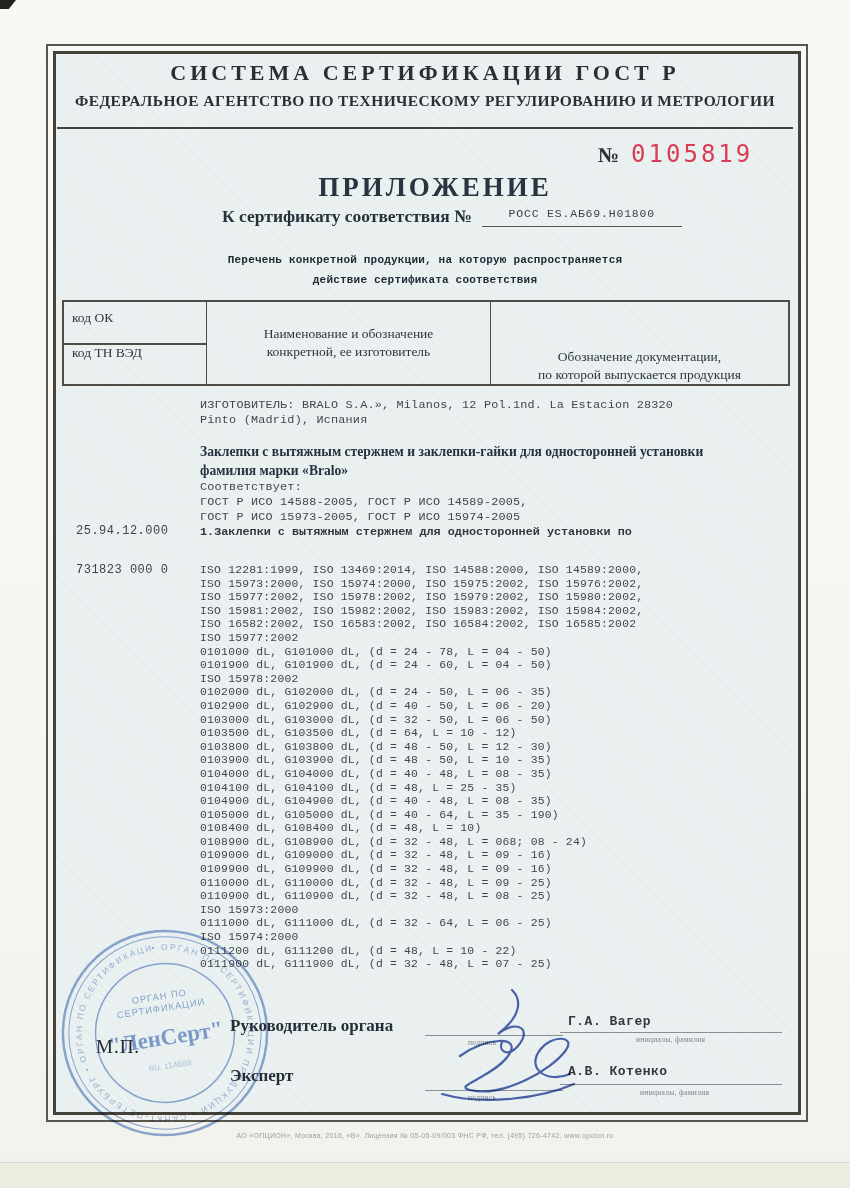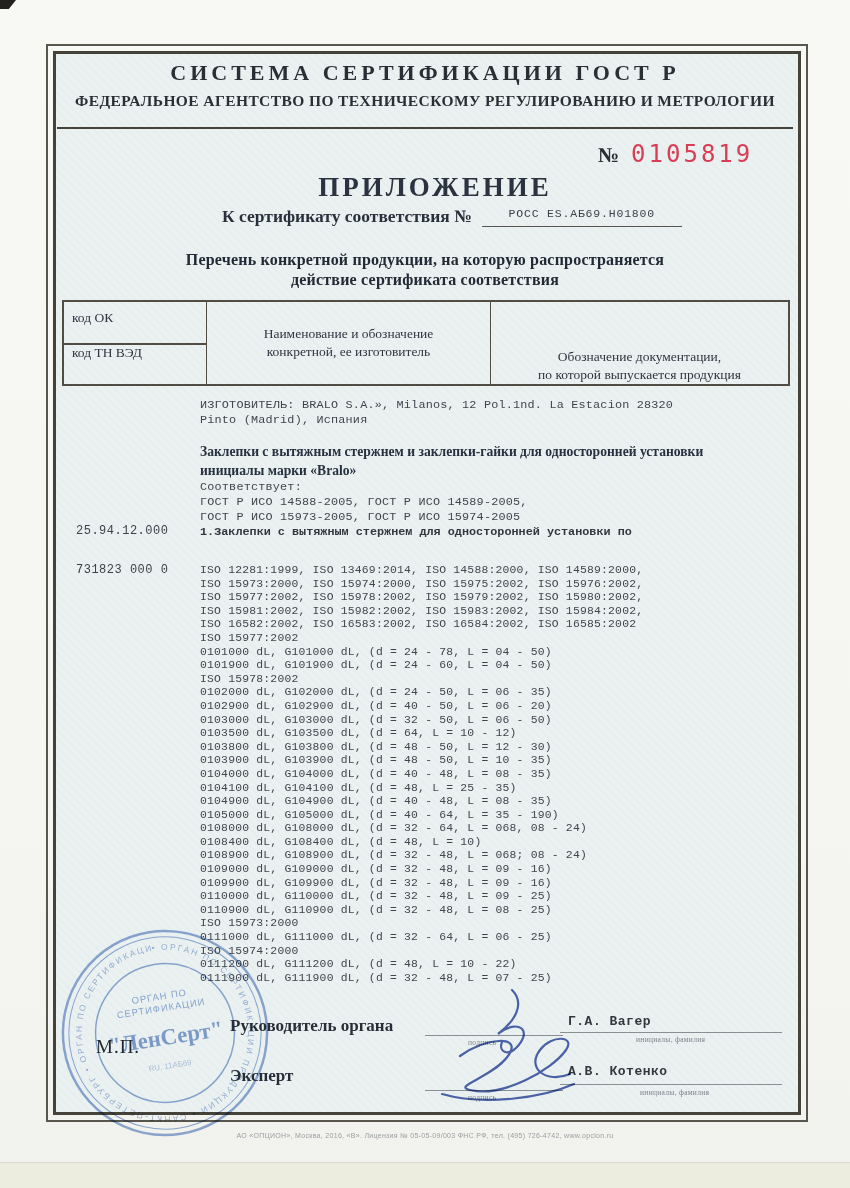--- a/index.html
+++ b/index.html
@@ -23,21 +23,21 @@
   .blank-no .nsign{font-size:21px;font-weight:bold;color:#2a2f36;}
   .blank-no .digits{font-family:"DejaVu Sans Mono",monospace;font-size:24px;letter-spacing:3px;color:#d83d55;}
   .doc-title{position:absolute;left:55px;top:172px;width:760px;text-align:center;
              font-size:27px;font-weight:bold;letter-spacing:3px;color:#2b3340;}
   .cert-line{position:absolute;left:222px;top:206px;display:flex;align-items:flex-end;gap:10px;}
   .cert-label{font-size:17.5px;font-weight:600;color:#28303b;white-space:nowrap;}
   .cert-num-wrap{width:200px;border-bottom:1.5px solid #5a5750;text-align:center;padding-bottom:2px;}
   .cert-num{font-family:"Liberation Mono",monospace;font-size:11.5px;letter-spacing:.8px;color:#3c424b;
             position:relative;top:-3px;white-space:nowrap;}
   .subtitle{position:absolute;left:55px;top:250px;width:740px;text-align:center;color:#222a36;}
-  .subtitle div{font-size:16px;font-weight:bold;letter-spacing:.2px;line-height:20px;}
+  .subtitle div{font-size:11px;font-weight:bold;letter-spacing:.2px;line-height:20px;font-family:Liberation Mono, monospace;}
   .tbl{position:absolute;left:62px;top:300px;width:724px;height:82px;border:2px solid #504d45;
        display:grid;grid-template-columns:143px 284px 1fr;}
   .tbl .cell{border-right:1.5px solid #504d45;position:relative;color:#2e3540;}
   .tbl .cell:last-child{border-right:none;justify-content:flex-end;}
   .c1-top,.c1-bot{position:absolute;left:8px;font-size:13.5px;}
   .c1-top{top:8px;} .c1-bot{bottom:23px;}
   .c1-div{position:absolute;left:0;top:41px;width:100%;height:1.5px;background:#504d45;}
   .chead{display:flex;flex-direction:column;justify-content:center;align-items:center;height:100%;
          font-size:13.5px;line-height:18px;text-align:center;}
   .codes{position:absolute;left:76px;font-family:"Liberation Mono",monospace;font-size:12px;
@@ -116,21 +116,21 @@
   </div>
 
   <div class="codes" id="code-ok">25.94.12.000</div>
   <div class="codes" id="code-tnved">731823 000 0</div>
 
   <div class="body-lines">
       <div class="ln mt">ИЗГОТОВИТЕЛЬ: BRALO S.A.», Milanos, 12 Pol.1nd. La Estacion 28320</div>
       <div class="ln mt">Pinto (Madrid), Испания</div>
       <div style="height: 14px;"></div>
       <div class="ln sb">Заклепки с вытяжным стержнем и заклепки-гайки для односторонней установки</div>
-      <div class="ln sb">инициалы марки «Bralo»</div>
+      <div class="ln sb">фамилия марки «Bralo»</div>
       <div class="ln mt">Соответствует:</div>
       <div class="ln mt">ГОСТ Р ИСО 14588-2005, ГОСТ Р ИСО 14589-2005,</div>
       <div class="ln mt">ГОСТ Р ИСО 15973-2005, ГОСТ Р ИСО 15974-2005</div>
       <div class="ln mtb">1.Заклепки с вытяжным стержнем для односторонней установки по</div>
       <div style="height: 24px;"></div>
       <div class="ln m">ISO 12281:1999, ISO 13469:2014, ISO 14588:2000, ISO 14589:2000,</div>
       <div class="ln m">ISO 15973:2000, ISO 15974:2000, ISO 15975:2002, ISO 15976:2002,</div>
       <div class="ln m">ISO 15977:2002, ISO 15978:2002, ISO 15979:2002, ISO 15980:2002,</div>
       <div class="ln m">ISO 15981:2002, ISO 15982:2002, ISO 15983:2002, ISO 15984:2002,</div>
       <div class="ln m">ISO 16582:2002, ISO 16583:2002, ISO 16584:2002, ISO 16585:2002</div>
@@ -141,21 +141,20 @@
       <div class="ln m">0102000 dL, G102000 dL, (d = 24 - 50, L = 06 - 35)</div>
       <div class="ln m">0102900 dL, G102900 dL, (d = 40 - 50, L = 06 - 20)</div>
       <div class="ln m">0103000 dL, G103000 dL, (d = 32 - 50, L = 06 - 50)</div>
       <div class="ln m">0103500 dL, G103500 dL, (d = 64, L = 10 - 12)</div>
       <div class="ln m">0103800 dL, G103800 dL, (d = 48 - 50, L = 12 - 30)</div>
       <div class="ln m">0103900 dL, G103900 dL, (d = 48 - 50, L = 10 - 35)</div>
       <div class="ln m">0104000 dL, G104000 dL, (d = 40 - 48, L = 08 - 35)</div>
       <div class="ln m">0104100 dL, G104100 dL, (d = 48, L = 25 - 35)</div>
       <div class="ln m">0104900 dL, G104900 dL, (d = 40 - 48, L = 08 - 35)</div>
       <div class="ln m">0105000 dL, G105000 dL, (d = 40 - 64, L = 35 - 190)</div>
-      <div class="ln m">0108000 dL, G108000 dL, (d = 32 - 64, L = 068, 08 - 24)</div>
       <div class="ln m">0108400 dL, G108400 dL, (d = 48, L = 10)</div>
       <div class="ln m">0108900 dL, G108900 dL, (d = 32 - 48, L = 068; 08 - 24)</div>
       <div class="ln m">0109000 dL, G109000 dL, (d = 32 - 48, L = 09 - 16)</div>
       <div class="ln m">0109900 dL, G109900 dL, (d = 32 - 48, L = 09 - 16)</div>
       <div class="ln m">0110000 dL, G110000 dL, (d = 32 - 48, L = 09 - 25)</div>
       <div class="ln m">0110900 dL, G110900 dL, (d = 32 - 48, L = 08 - 25)</div>
       <div class="ln m">ISO 15973:2000</div>
       <div class="ln m">0111000 dL, G111000 dL, (d = 32 - 64, L = 06 - 25)</div>
       <div class="ln m">ISO 15974:2000</div>
       <div class="ln m">0111200 dL, G111200 dL, (d = 48, L = 10 - 22)</div>

